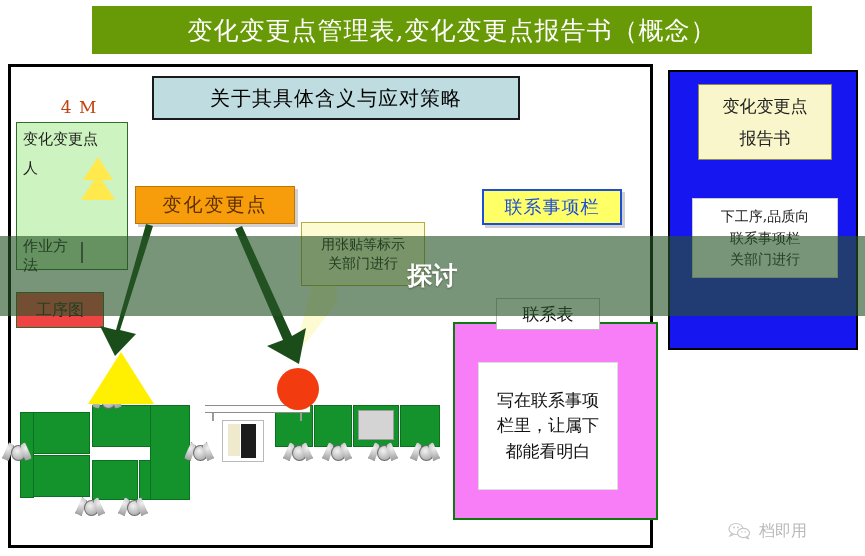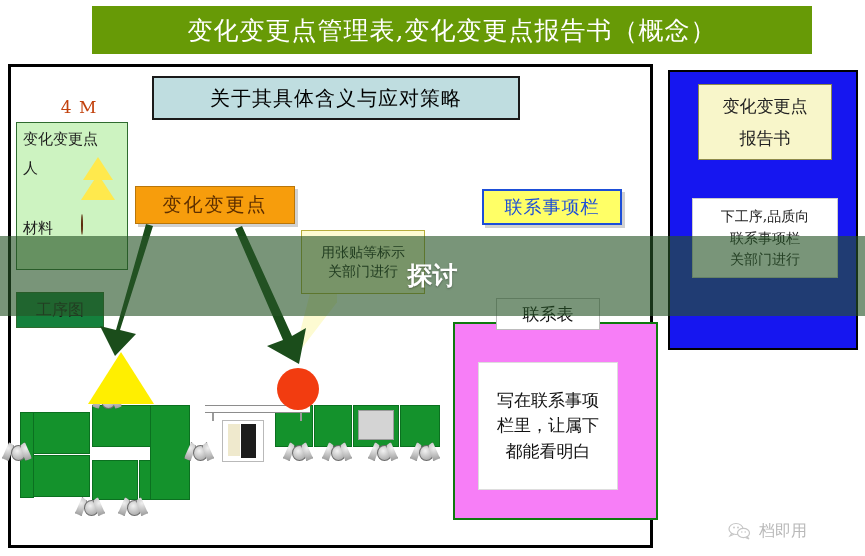--- a/index.html
+++ b/index.html
@@ -50,21 +50,21 @@
       border-right:15px solid transparent;border-bottom:23px solid #ffe94d;}
   .sh-hex{width:34px;height:26px;background:#0b7c18;
       clip-path:polygon(25% 0,75% 0,100% 50%,75% 100%,25% 100%,0 50%);}
   .sh-circle{width:26px;height:26px;border-radius:50%;
       background:linear-gradient(#ee1b11 0 50%,#b03214 50% 100%);
       border:1px solid #5c2b0c;}
   .sh-square{width:26px;height:24px;background:#d0d0d0;border:1px solid #555;}
 
   #process-chart-box{
     left:16px;top:292px;width:88px;height:36px;
-    background:#15803d;border:1px solid #2f6b2f;
+    background:#ef4444;border:1px solid #2f6b2f;
     display:flex;align-items:center;justify-content:center;
     font-size:16px;color:#1b1b1b;
     font-family:"DejaVu Serif","Liberation Serif",serif;
   }
 
   
   #mgmt-table-box{
     left:152px;top:76px;width:368px;height:44px;
     background:#bfdde0;border:2px solid #1a1a1a;
     display:flex;align-items:center;justify-content:center;
@@ -92,21 +92,20 @@
     box-shadow:3px 3px 0 rgba(0,0,0,.18);
   }
 
   
   #callout-box{
     left:301px;top:222px;width:124px;height:64px;
     background:#fdfbd2;border:1px solid #b5ad3c;
     display:flex;flex-direction:column;align-items:center;justify-content:center;
     font-size:14px;color:#111;line-height:1.35;text-align:center;
     font-family:"DejaVu Serif","Liberation Serif",serif;
-    margin-top:8px;
   }
   #callout-tail{
     left:291px;top:282px;width:46px;height:78px;
     background:#fdfbd2;
     clip-path:polygon(100% 0,100% 26%,4% 100%,46% 4%);
     border:0;
   }
 
   
   #contact-list-label{
@@ -210,25 +209,25 @@
 
 <div class="abs" id="legend-box">
   <div class="lg-head">变化变更点</div>
 
   <div class="lg-row" style="top:30px">
     <span class="lbl">人</span>
     <span class="shape"><span class="sh-triangle"></span></span>
   </div>
 
 
-  <div class="lg-row" style="top:90px">
-    <span class="lbl">材料</span>
-    <span class="shape"><span class="sh-circle"></span></span>
-  </div>
-
+
+  <div class="lg-row" style="top:118px">
+    <span class="lbl">作业方法</span>
+    <span class="shape"><span class="sh-square"></span></span>
+  </div>
 </div>
 
 <div class="abs" id="process-chart-box">工序图</div>
 
 <div class="abs" id="mgmt-table-box">关于其具体含义与应对策略</div>
 
 <div class="abs" id="change-point-box">变化变更点</div>
 
 <div class="abs" id="contact-column-box">联系事项栏</div>
 

